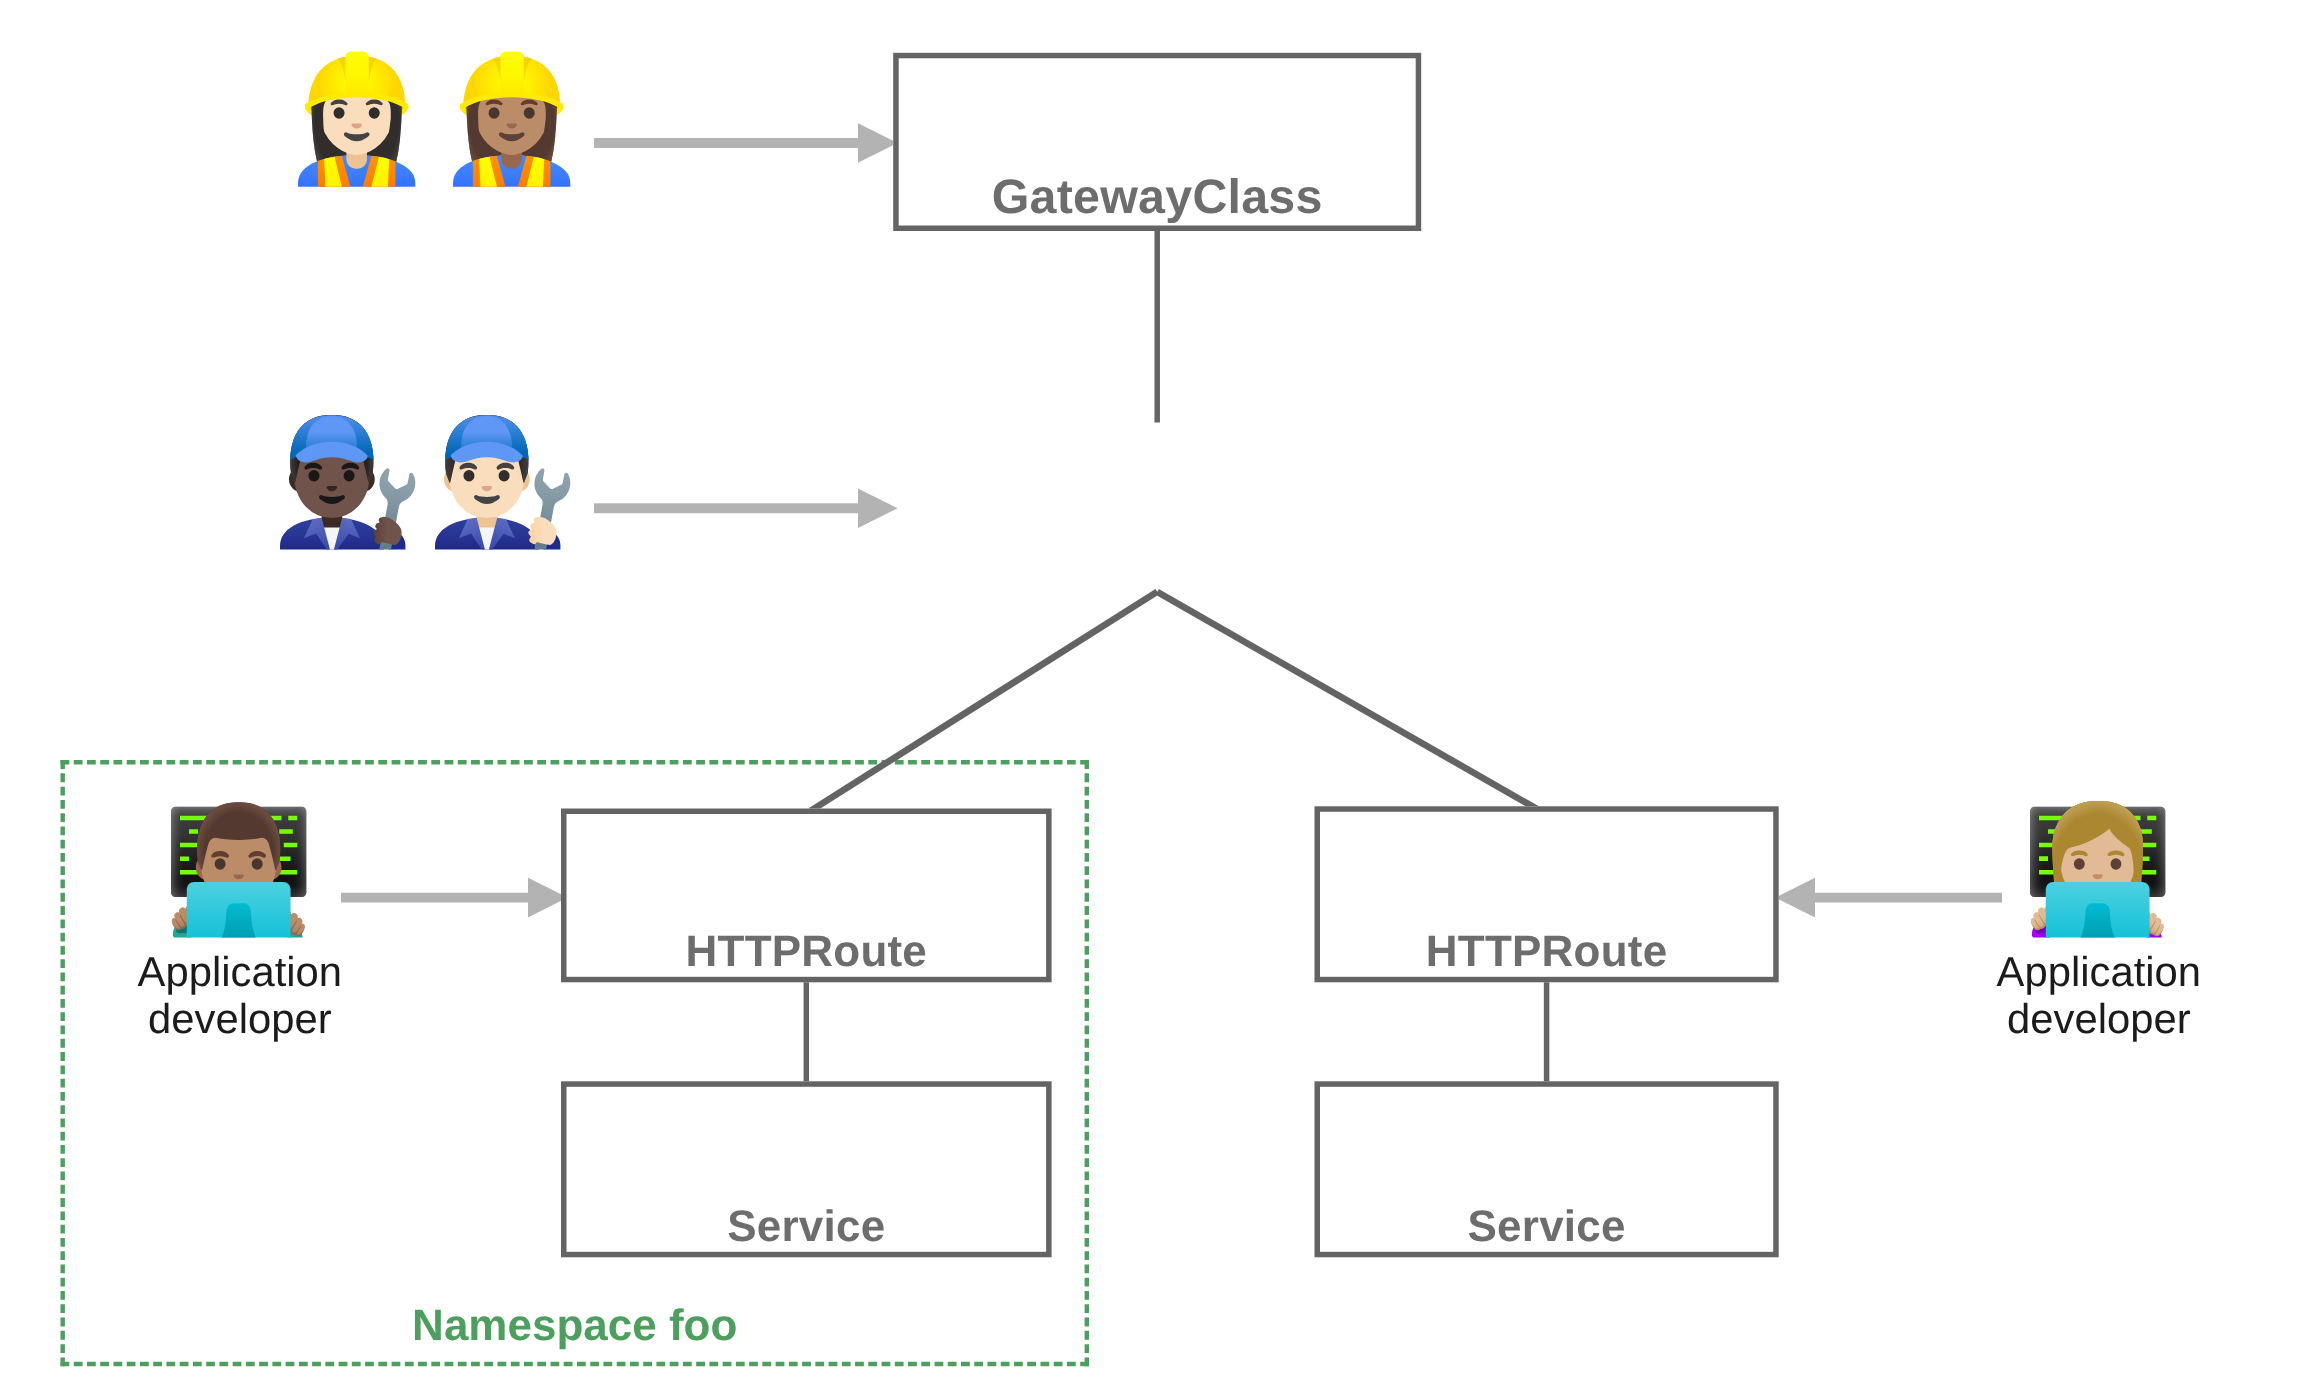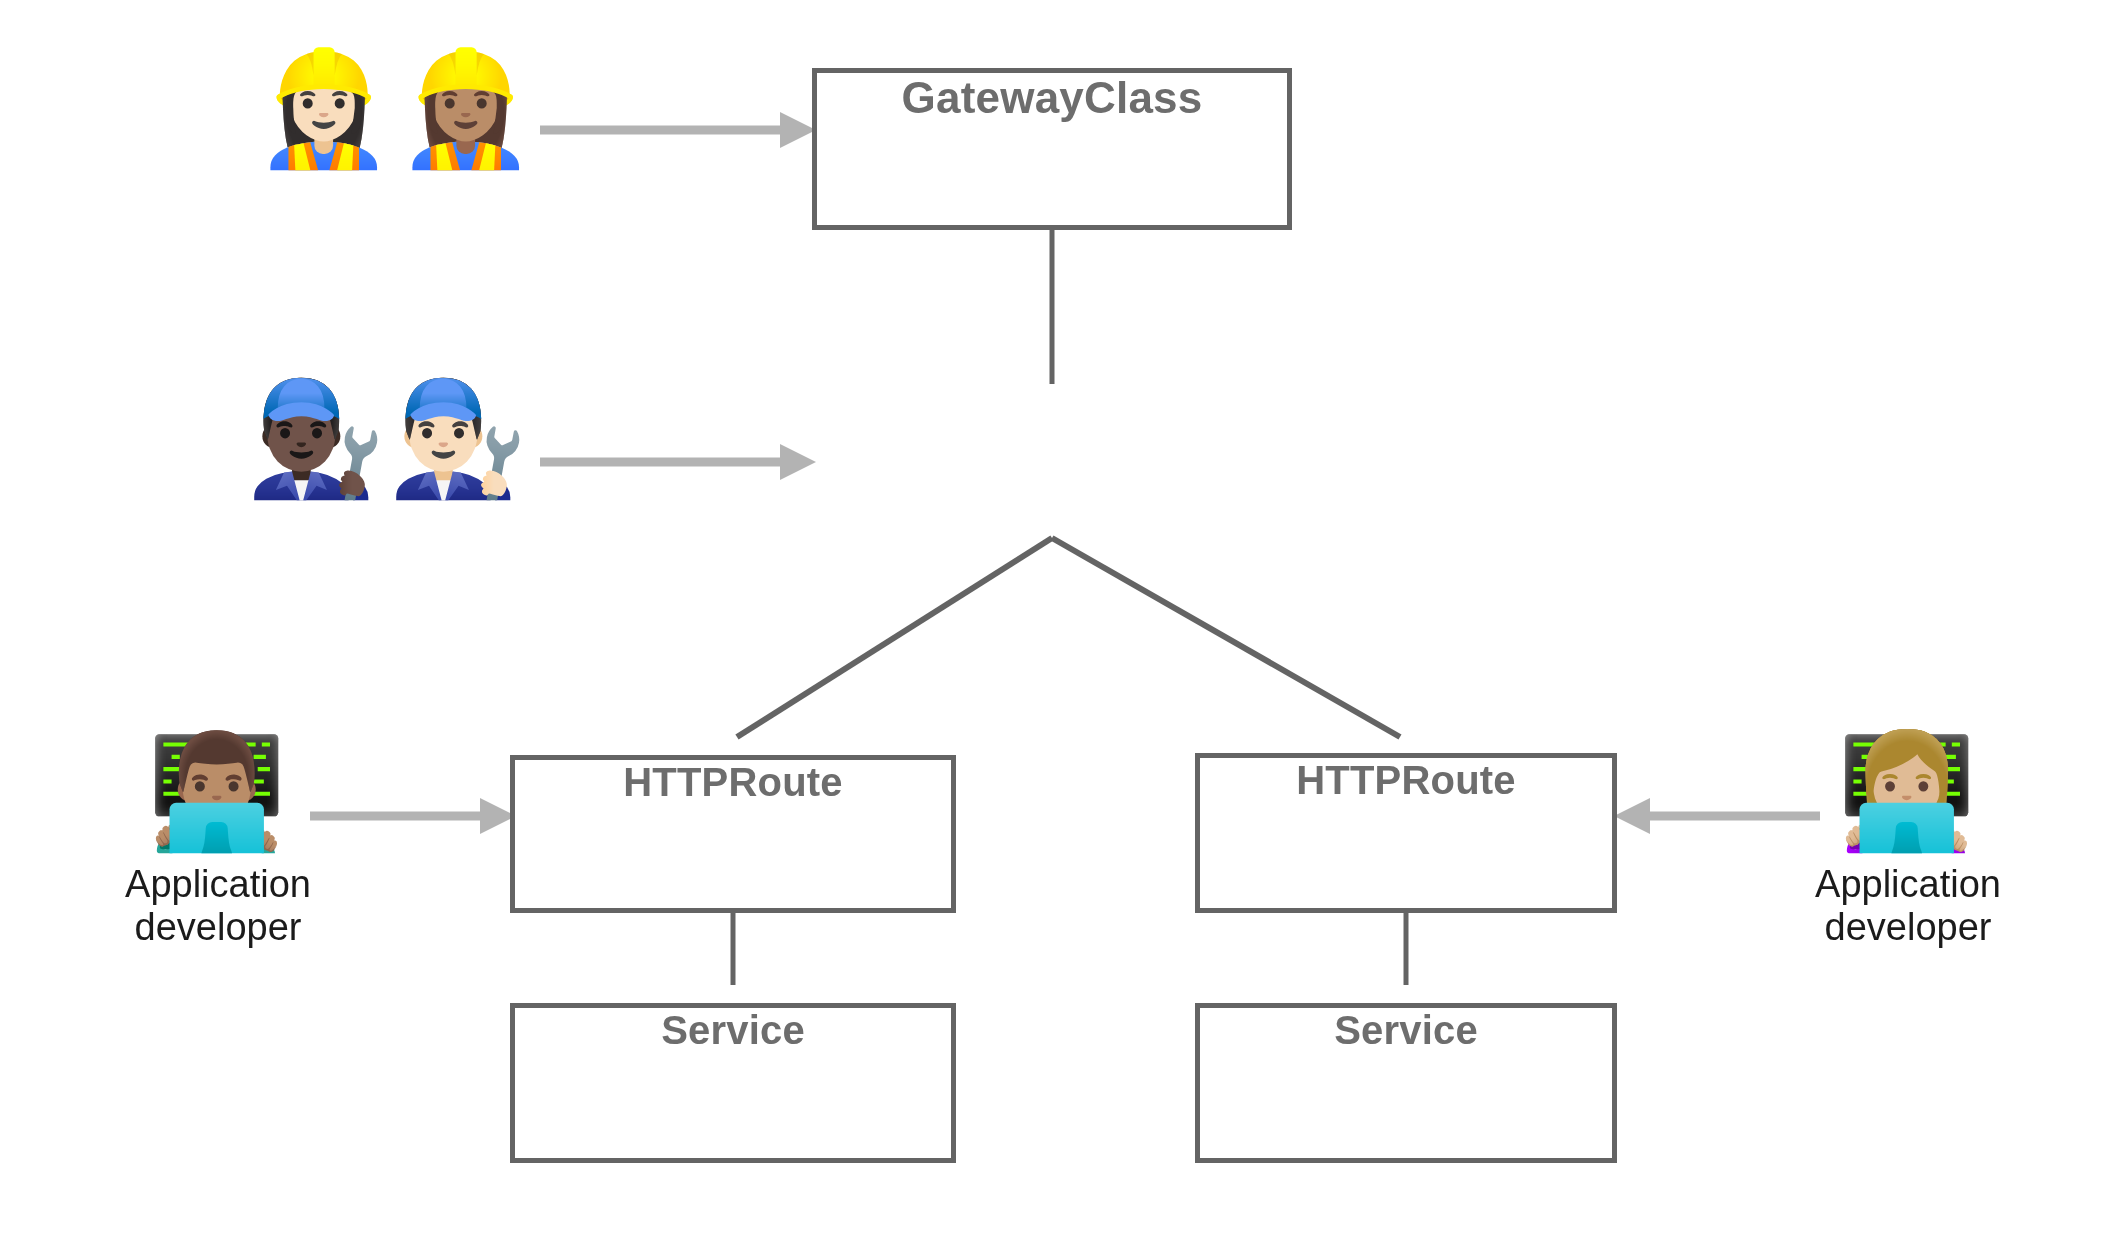--- a/index.html
+++ b/index.html
@@ -18,24 +18,23 @@
     overflow: hidden;
   }
 
   
   .res-box {
     position: absolute;
     box-sizing: border-box;
     border: 5px solid #646464;
     background: #ffffff;
     display: flex;
-    align-items: flex-start;
+    align-items: flex-end;
     justify-content: center;
     z-index: 5;
-    margin-top: 20px;
   }
   .res-box .res-label {
     font-family: "Liberation Sans", sans-serif;
     font-weight: bold;
     color: #6d6d6d;
     letter-spacing: 0.2px;
     white-space: nowrap;
   }
 
   #box-gatewayclass { left: 812px;  top: 48px;   width: 480px; height: 162px; }
@@ -138,20 +137,23 @@
     position: absolute;
     pointer-events: none;
     z-index: 4;
   }
 </style>
 </head>
 <body>
 
 <div id="canvas">
 
+  <div class="namespace" id="ns-foo">
+    <span class="ns-label">Namespace foo</span>
+  </div>
 
 
   <svg class="connector-svg" viewBox="0 0 2112 1258">
 
     <line x1="1052" y1="208" x2="1052" y2="384" stroke="#646464" stroke-width="5"></line>
 
     <line x1="1052" y1="538" x2="737" y2="737" stroke="#646464" stroke-width="6"></line>
 
     <line x1="1052" y1="538" x2="1400" y2="737" stroke="#646464" stroke-width="6"></line>
 

